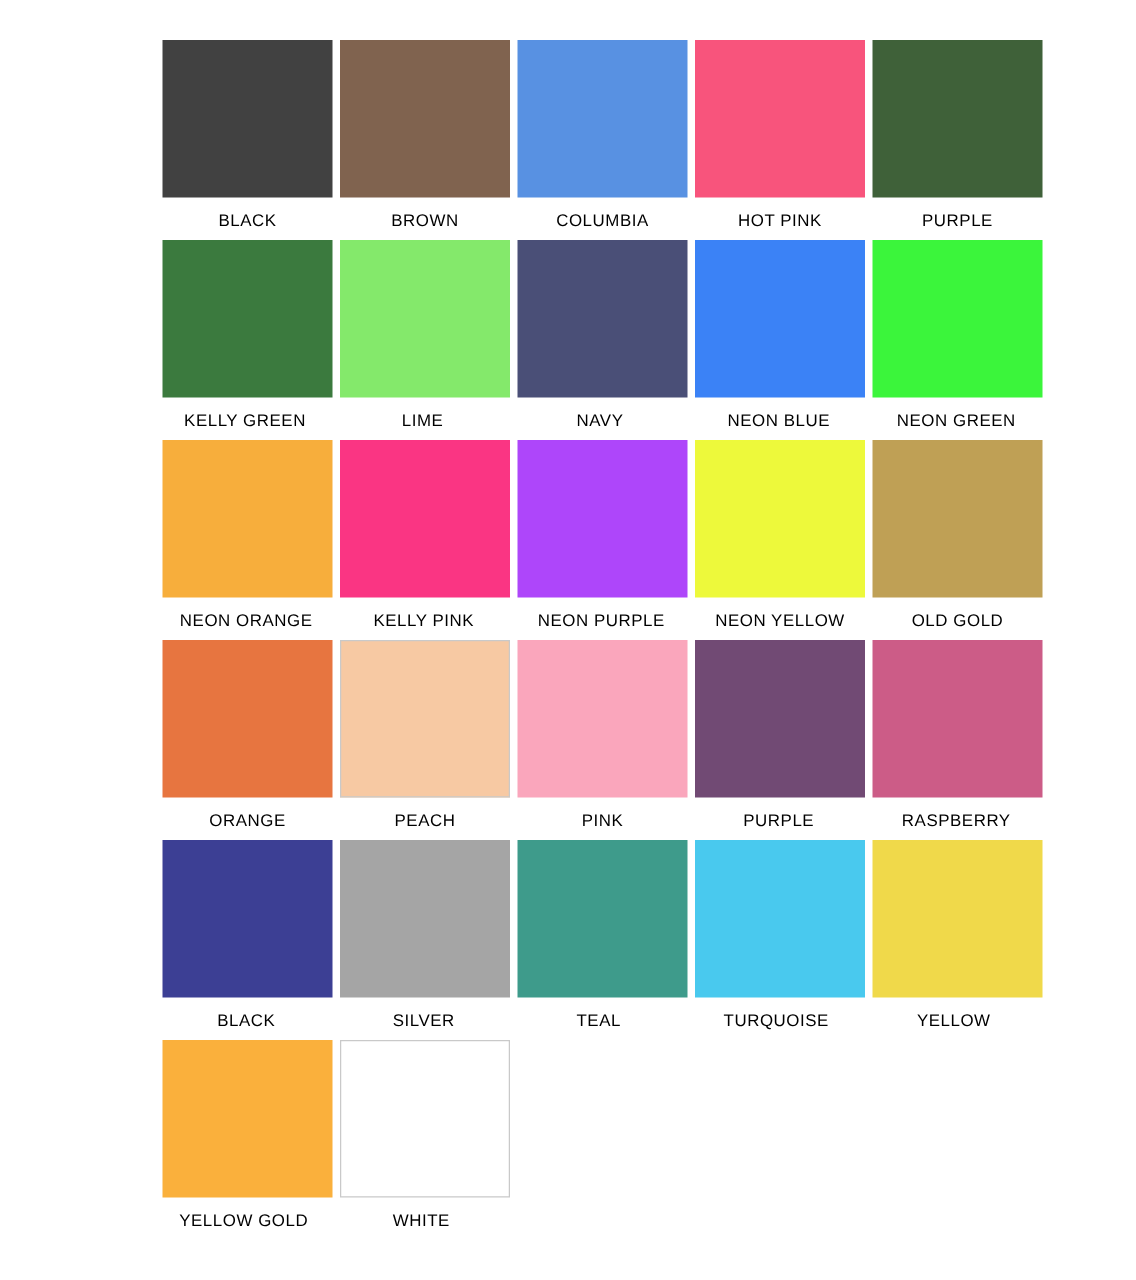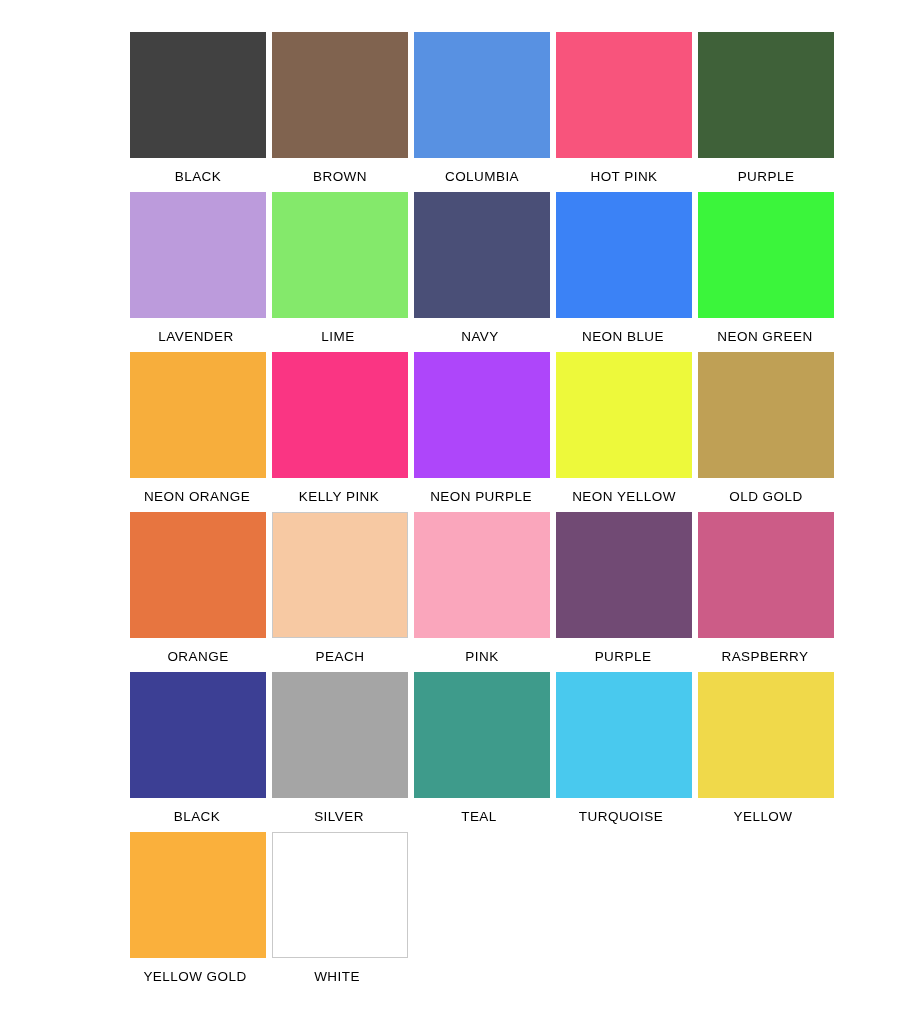--- a/index.html
+++ b/index.html
@@ -91,22 +91,22 @@
       </div>
       <div class="swatch-cell row-1">
         <div class="swatch-chip" title="HOT PINK" style="background-color: rgb(248, 84, 124);"></div>
         <span class="swatch-label">HOT PINK</span>
       </div>
       <div class="swatch-cell row-1">
         <div class="swatch-chip" title="HUNTER" style="background-color: rgb(63, 97, 57);"></div>
         <span class="swatch-label">PURPLE</span>
       </div>
       <div class="swatch-cell row-2">
-        <div class="swatch-chip" title="LAVENDER" style="background-color: rgb(188, 155, 220);"></div>
-        <span class="swatch-label">LAVENDER</span>
+        <div class="swatch-chip" title="KELLY GREEN" style="background-color: rgb(59, 122, 62);"></div>
+        <span class="swatch-label">KELLY GREEN</span>
       </div>
       <div class="swatch-cell row-2">
         <div class="swatch-chip" title="LIME" style="background-color: rgb(132, 233, 107);"></div>
         <span class="swatch-label">LIME</span>
       </div>
       <div class="swatch-cell row-2">
         <div class="swatch-chip" title="NAVY" style="background-color: rgb(74, 79, 119);"></div>
         <span class="swatch-label">NAVY</span>
       </div>
       <div class="swatch-cell row-3">

